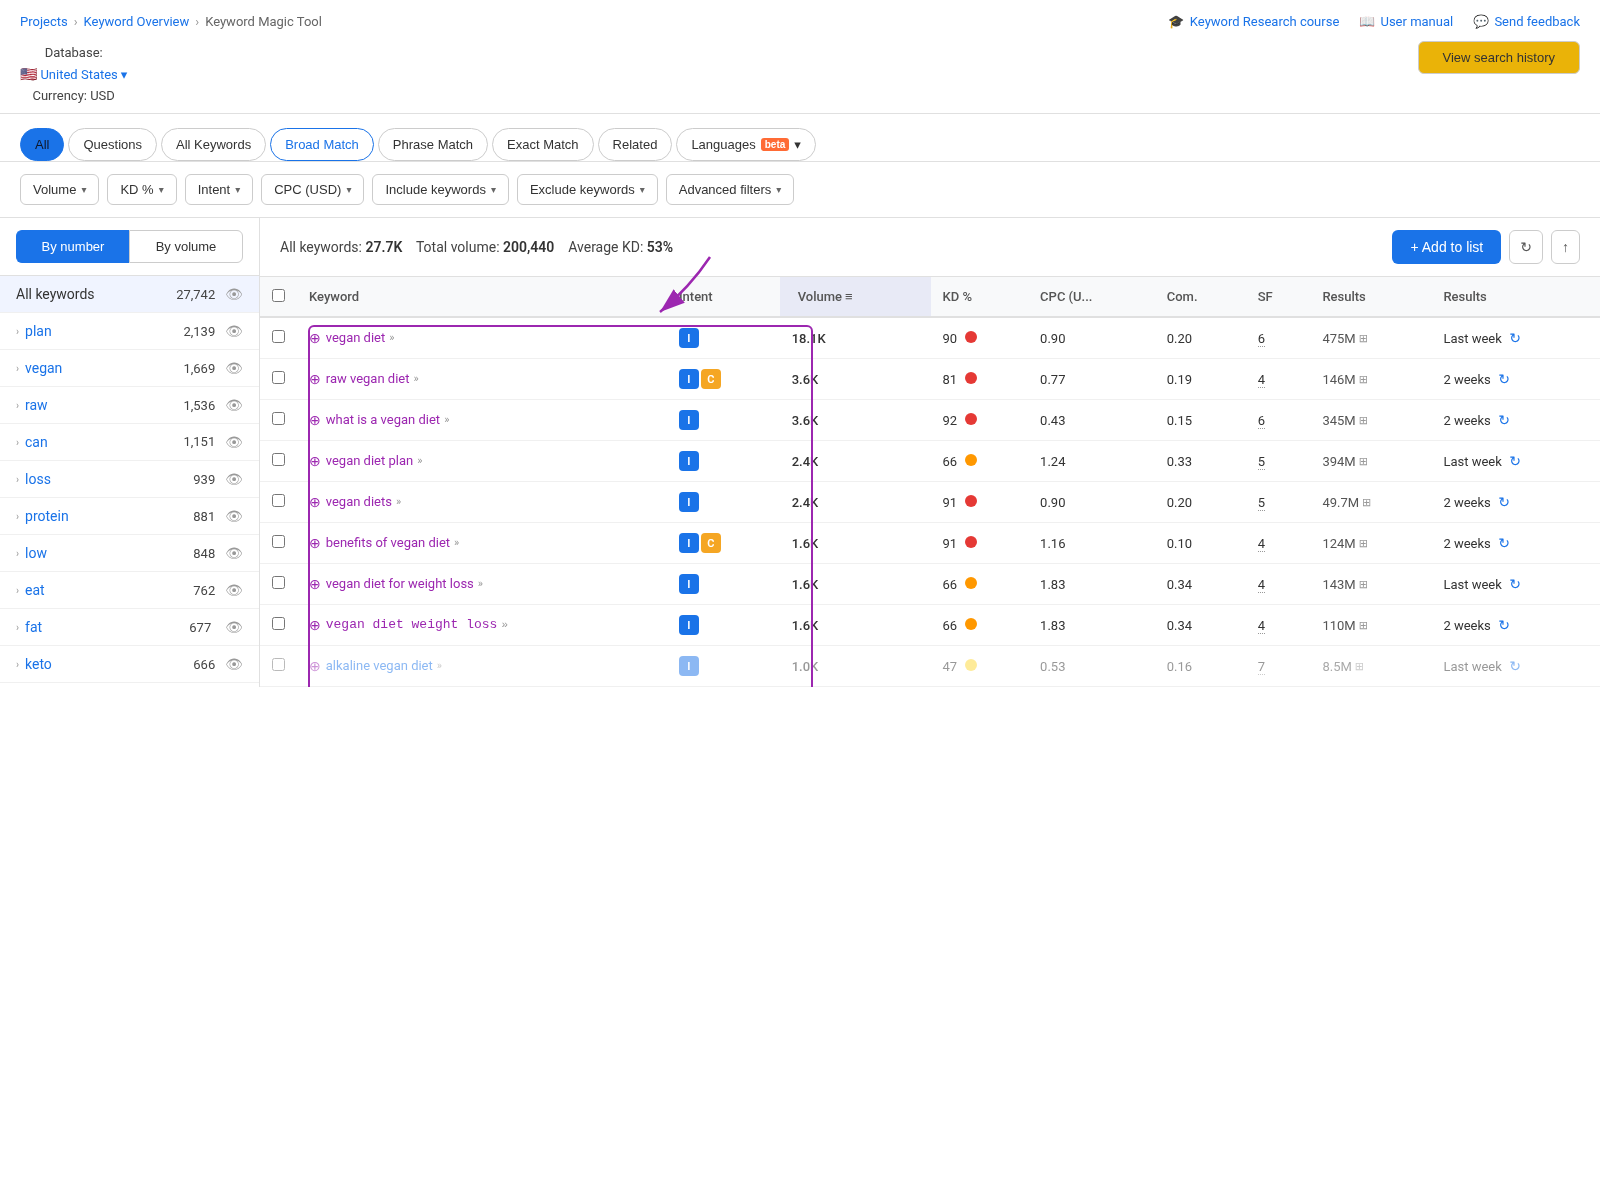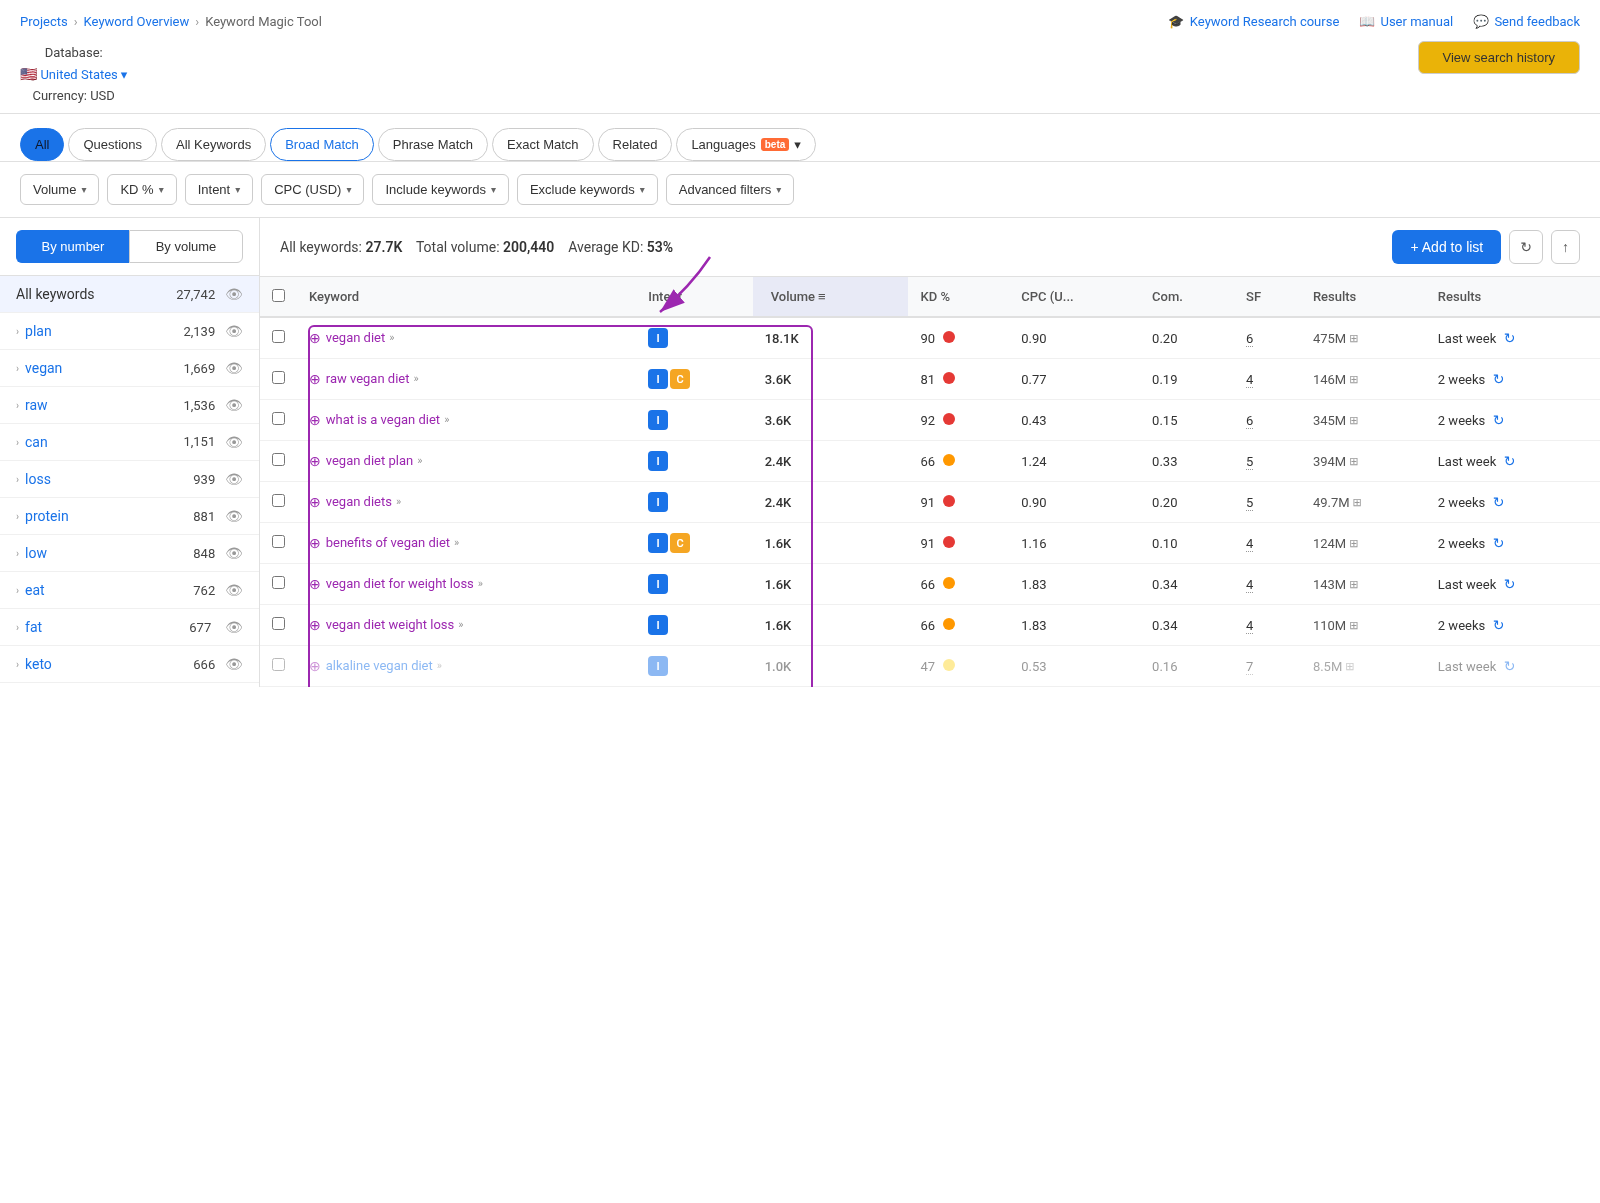--- a/index.html
+++ b/index.html
@@ -490,21 +490,21 @@
               <td>
                 <div class="results-link">143M<span class="ext-icon"> ⊞</span></div>
               </td>
               <td style="white-space: nowrap;">Last week<span class="refresh-icon"> ↻</span></td>
             </tr>
             <tr>
               <td class="checkbox-cell"><input type="checkbox" style=""></td>
               <td>
                 <div class="td-keyword">
                   <span class="plus-icon">⊕</span>
-                  <a href="#" style="color: rgb(156, 39, 176);">vegan diet weight loss <span class="keyword-arrows">»</span></a>
+                  <a href="#" style="color: rgb(156, 39, 176); font-family: Liberation Mono, monospace;">vegan diet weight loss <span class="keyword-arrows">»</span></a>
                 </div>
               </td>
               <td style="white-space: nowrap;"><span class="intent-badge intent-i" style="margin-right: 2px;">I</span></td>
               <td style="font-weight: 500;">1.6K</td>
               <td style="white-space: nowrap;">66 <span class="kd-dot dot-orange"></span></td>
               <td>1.83</td>
               <td>0.34</td>
               <td><span class="sf-num">4</span></td>
               <td>
                 <div class="results-link">110M<span class="ext-icon"> ⊞</span></div>

